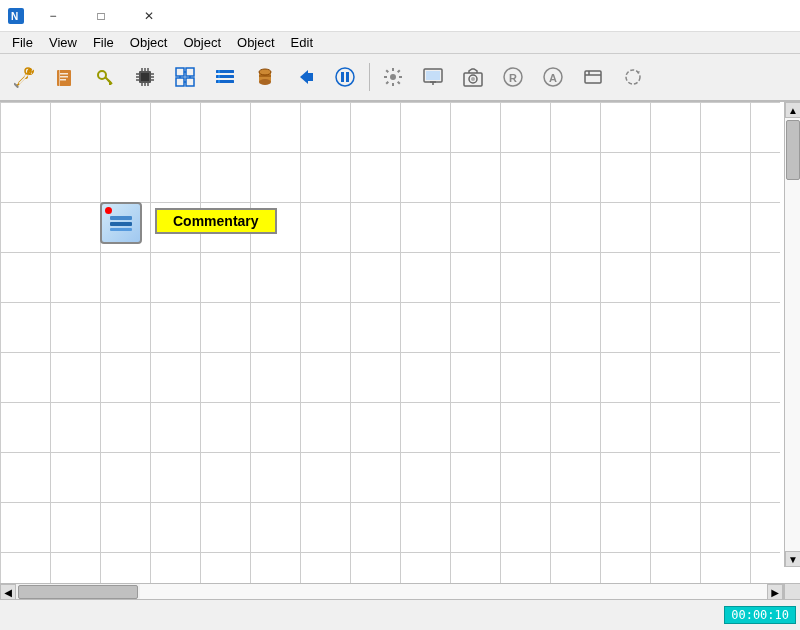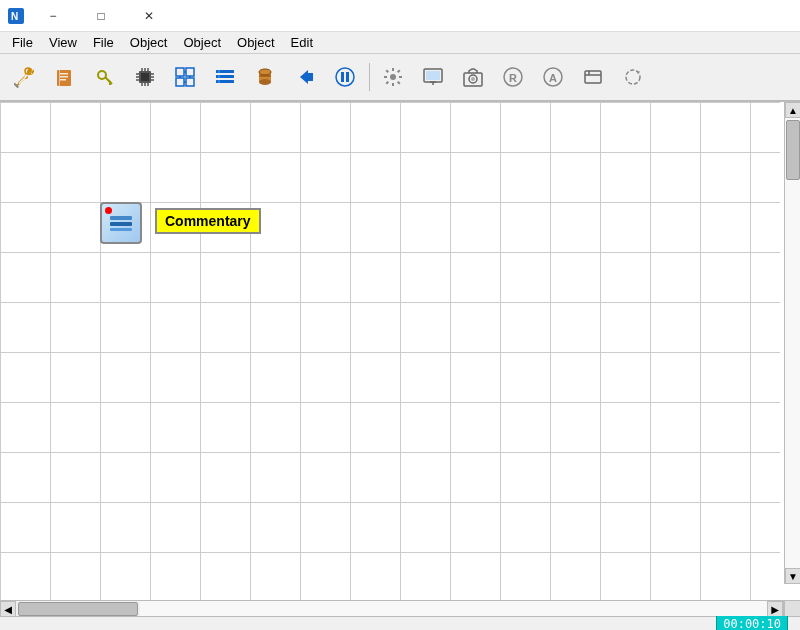--- a/index.html
+++ b/index.html
@@ -198,27 +198,27 @@
     }
     #corner-box {
       width: 16px;
       height: 16px;
       background: #e0e0e0;
       border-left: 1px solid #bbb;
     }
 
     
     #status-bar {
-      height: 14px;
+      height: 31px;
       background: #f0f0f0;
       border-top: 1px solid #bbb;
       display: flex;
       align-items: center;
       justify-content: flex-end;
-      padding: 0 12px;
+      padding: 0 4px;
     }
     .status-timer {
       background: #00cccc;
       color: #fff;
       padding: 1px 6px;
       font-size: 12px;
       font-family: monospace;
       border: 1px solid #009999;
     }
 
@@ -281,21 +281,21 @@
       border-radius: 1px;
     }
 
     
     .commentary-label {
       position: absolute;
       top: 106px;
       left: 155px;
       background: #ffff00;
       border: 2px solid #888;
-      padding: 3px 8px;
+      padding: 3px 16px;
       font-size: 14px;
       font-weight: bold;
       color: #000;
       cursor: pointer;
     }
 
     
     .icon-wrench { color: #cc8800; }
     .icon-book { color: #cc6600; }
     .icon-key { color: #999900; }

